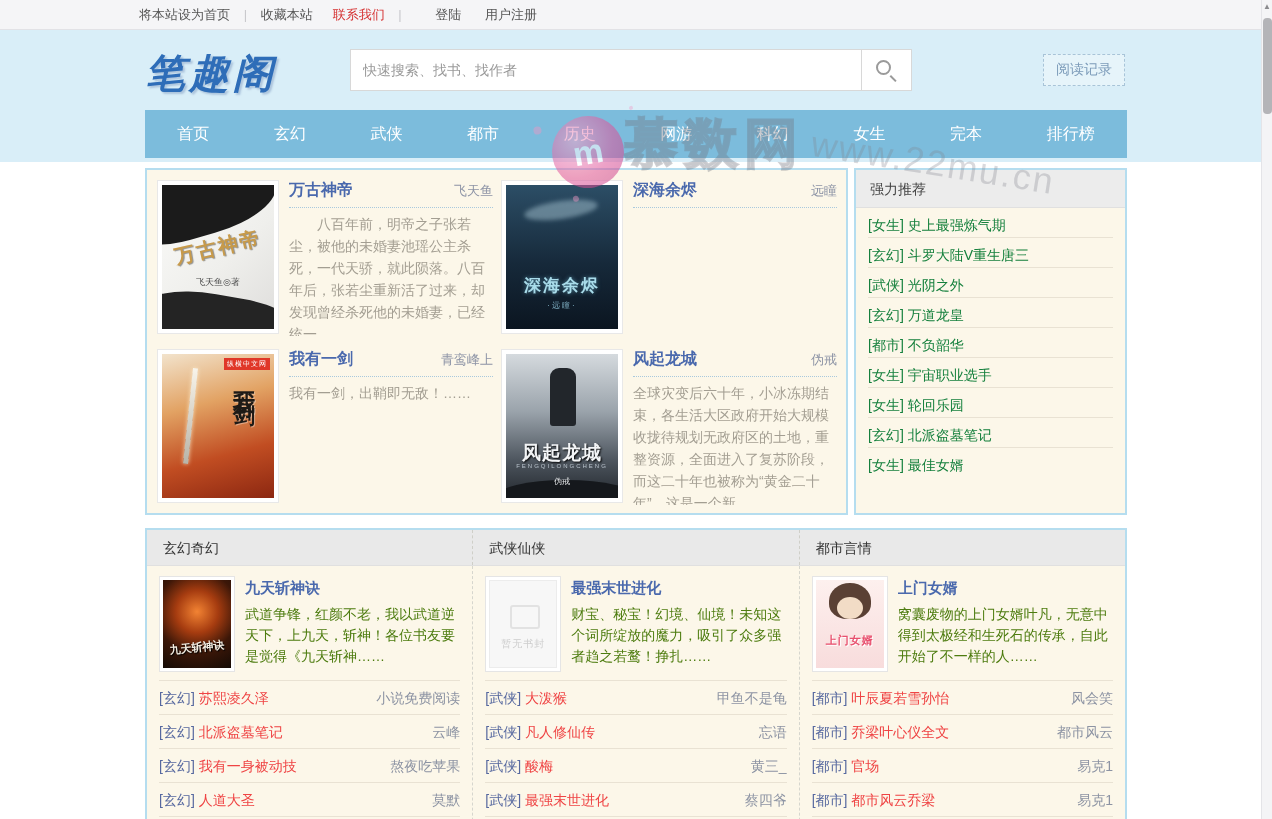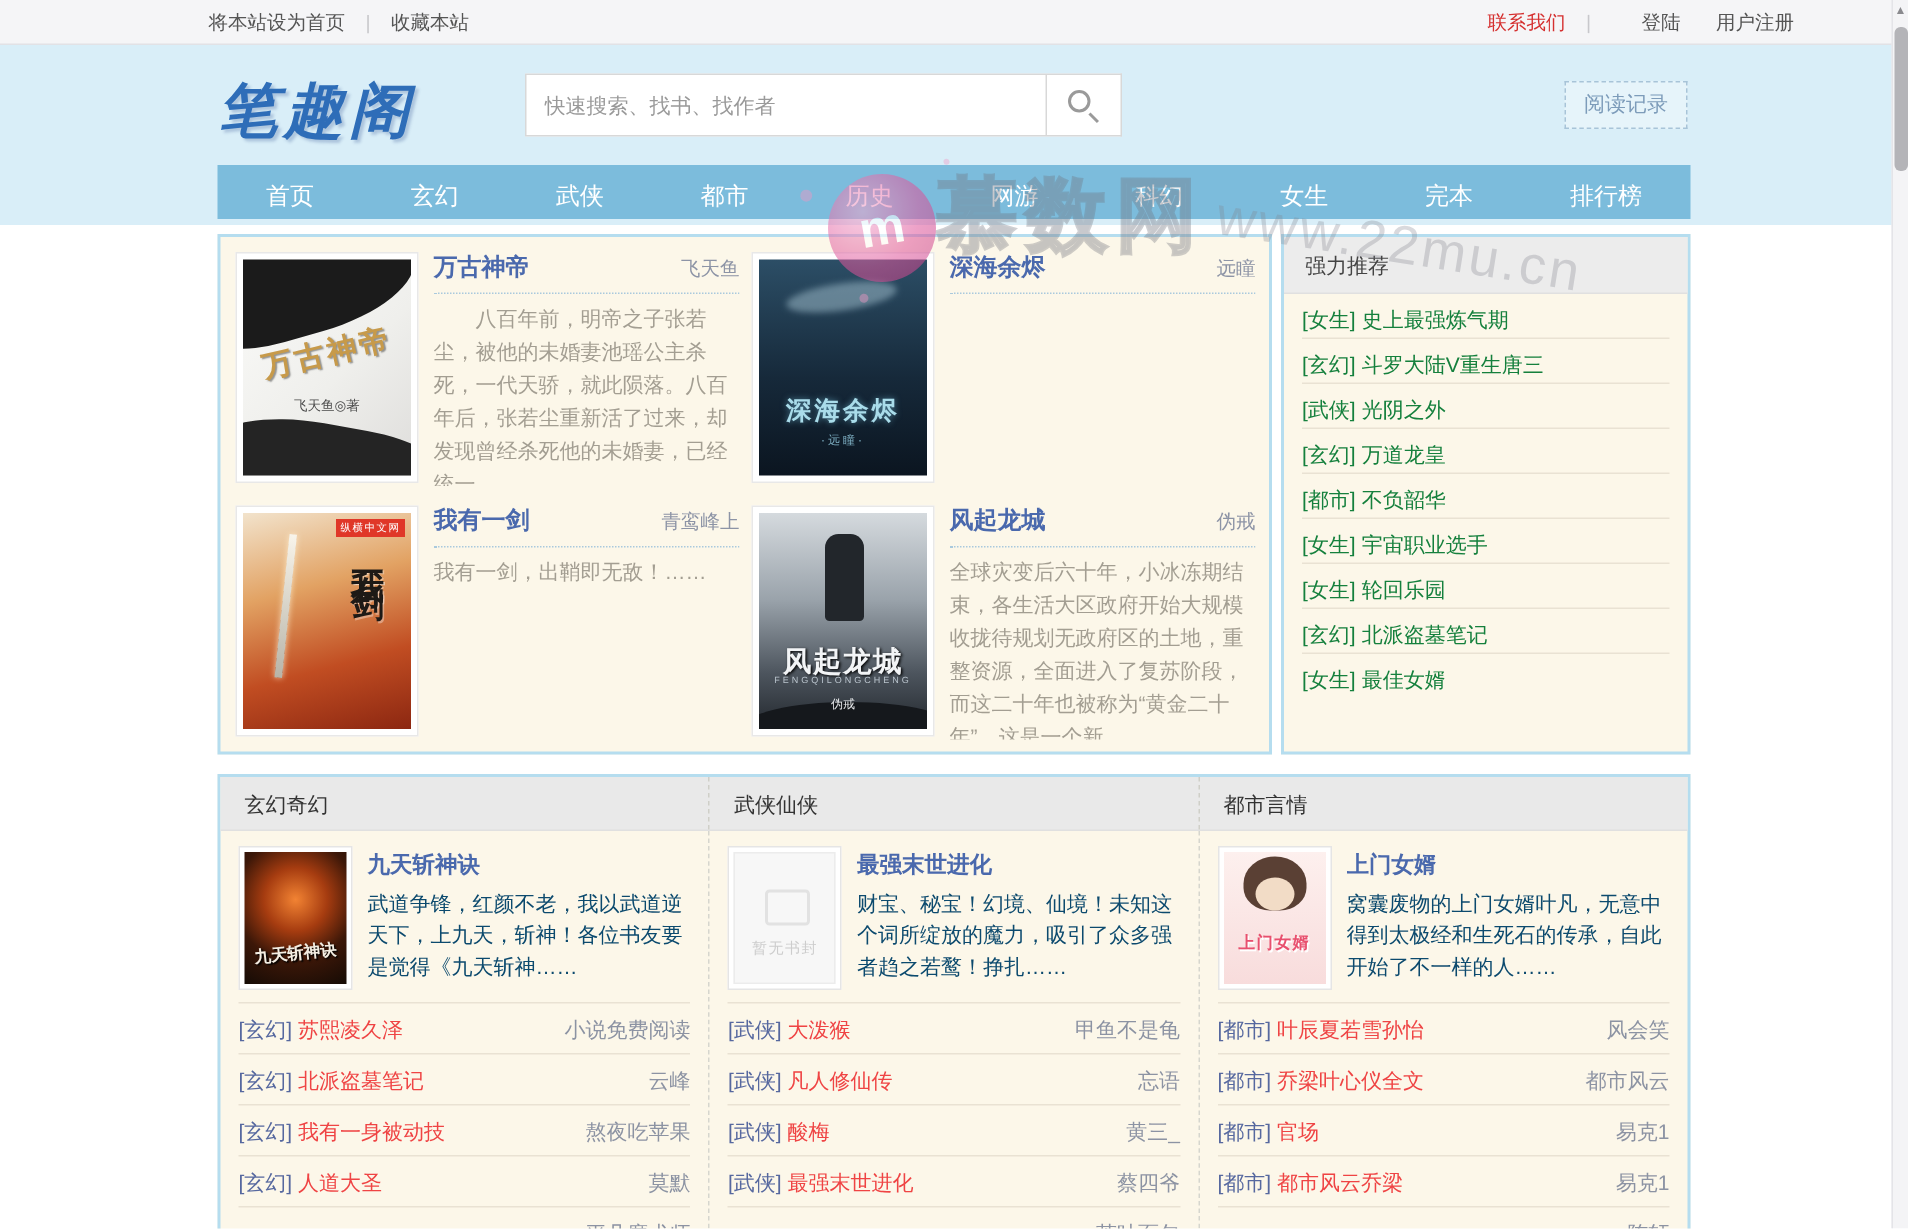--- a/index.html
+++ b/index.html
@@ -2,40 +2,40 @@
 <html><head>
 <meta charset="utf-8">
 <title>笔趣阁</title>
 <style>
   *{margin:0;padding:0;box-sizing:border-box}
   html,body{width:1272px;height:819px;overflow:hidden}
   body{font-family:"Liberation Sans","DejaVu Sans",sans-serif;background:#fff;position:relative}
   a{text-decoration:none;cursor:pointer}
 
   
-  .topbar{height:30px;background:#f5f5f7;border-bottom:1px solid #e2e2e6;display:flex;align-items:center;justify-content:space-between;padding:0 76px 0 139px;font-size:13px;color:#555}
+  .topbar{height:30px;background:#f5f5f7;border-bottom:1px solid #e2e2e6;display:flex;align-items:center;justify-content:flex-start;padding:0 102px 0 139px;font-size:13px;color:#555}
   .topbar a{color:#555}
   .topbar .sep{color:#c8c8cc;margin:0 10px}
   .topbar-right a{margin-left:20px}
   .topbar-right .contact{color:#d53030}
 
   
   .header-band{background:#d9eef8;padding-bottom:4px}
   .header-inner{width:982px;margin:0 auto;height:80px;position:relative}
   .logo{position:absolute;left:0;top:16px;font-family:Liberation Sans, sans-serif;font-style:italic;font-weight:bold;font-size:40px;color:#2e6db8;text-shadow:2px 2px 2px rgba(40,70,140,.25);letter-spacing:4px}
   .search{position:absolute;left:205px;top:19px;display:flex}
-  .search input{width:348px;height:42px;border:1px solid #d8d8d8;background:#fff;padding:0 12px;font-size:14px;color:#333;outline:none}
+  .search input{width:512px;height:42px;border:1px solid #d8d8d8;background:#fff;padding:0 12px;font-size:14px;color:#333;outline:none}
   .search input::placeholder{color:#9a9a9a}
   .search-btn{width:50px;height:42px;background:#fff;border:1px solid #d8d8d8;border-left:none;cursor:pointer;position:relative}
   .mag{position:absolute;left:14px;top:10px;width:15px;height:15px;border:2px solid #9a9a9a;border-radius:50%}
   .mag::after{content:"";position:absolute;left:13px;top:13px;width:8px;height:2px;background:#9a9a9a;transform:rotate(45deg);transform-origin:0 0}
   .reading{position:absolute;right:2px;top:24px;border:1px dashed #a8c4d8;color:#7d9cba;font-size:14px;padding:6px 12px;background:rgba(255,255,255,.35);cursor:pointer}
 
   
-  .nav{width:982px;margin:0 auto;height:36px;background:#7cbcdc;display:flex;align-items:flex-start;justify-content:space-around}
+  .nav{width:982px;margin:0 auto;height:48px;background:#7cbcdc;display:flex;align-items:center;justify-content:space-around}
   .nav-item{color:#fff;font-size:16px;line-height:44px;padding:0 26px;display:block}
 
   
   .main{width:982px;margin:6px auto 0;display:flex;gap:6px}
   .featured-panel{width:703px;height:347px;border:2px solid #b5ddef;background:#fcf7e9;display:flex;flex-wrap:wrap;padding:6px 0 0 6px}
   .book-card{width:344px;height:164px;padding:4px;display:flex;margin-bottom:4px}
   .cover{width:122px;height:154px;background:#fff;border:1px solid #e8e8e8;padding:4px;flex:none;cursor:pointer}
   .cv{position:relative;width:100%;height:100%;overflow:hidden}
   .book-info{margin-left:10px;flex:1;overflow:hidden}
   .book-head{display:flex;justify-content:space-between;align-items:baseline;border-bottom:1px dotted #a9c9dd;padding-bottom:6px}
@@ -80,21 +80,21 @@
   .cols-header{display:flex;background:#e9e9e9;height:36px;border-bottom:1px solid #e0e0e0}
   .col-h{flex:1;line-height:36px;padding-left:16px;font-size:14px;color:#333;border-right:1px dashed #cfcfc8}
   .col-h:last-child{border-right:none}
   .cols-body{display:flex}
   .col{flex:1;padding:10px 12px 0;border-right:1px dashed #d6d6ce;min-height:300px}
   .col:last-child{border-right:none}
   .col-feature{display:flex;padding-bottom:8px}
   .cover-s{width:76px;height:96px;background:#fff;border:1px solid #e5e5e5;padding:3px;flex:none;cursor:pointer}
   .col-feature-info{margin-left:10px;flex:1;overflow:hidden}
   .col-title{display:block;font-size:15px;font-weight:bold;color:#4a69ad;margin:3px 0 6px}
-  .col-desc{font-size:14px;color:#0c4a6e;line-height:21px;max-height:63px;overflow:hidden}
+  .col-desc{font-size:14px;color:#4d7c0f;line-height:21px;max-height:63px;overflow:hidden}
   .col-list{list-style:none}
   .col-row{height:34px;line-height:34px;display:flex;justify-content:space-between;border-top:1px solid #e9e2d3;font-size:14px;white-space:nowrap}
   .row-left{color:#56689f;overflow:hidden}
   .row-left .row-title{color:#ef4444}
   .row-author{color:#8c93a3;margin-left:8px}
 
   .cv-jiutian{background:radial-gradient(circle at 50% 36%,#f28333 0%,#a63c10 32%,#3c1708 62%,#150b05 100%)}
   .cv-title-fire{position:absolute;left:0;right:0;top:68%;text-align:center;font-family:"DejaVu Serif",serif;font-weight:bold;font-size:11px;color:#f3ede2;transform:rotate(-6deg);text-shadow:1px 1px 1px #000}
   .cv-nocover{background:#f7f7f7;border:1px solid #ececec}
   .cv-nocover::before{content:"";position:absolute;left:50%;top:24px;width:26px;height:20px;margin-left:-13px;border:2px solid #e2e2e2;border-radius:3px}

